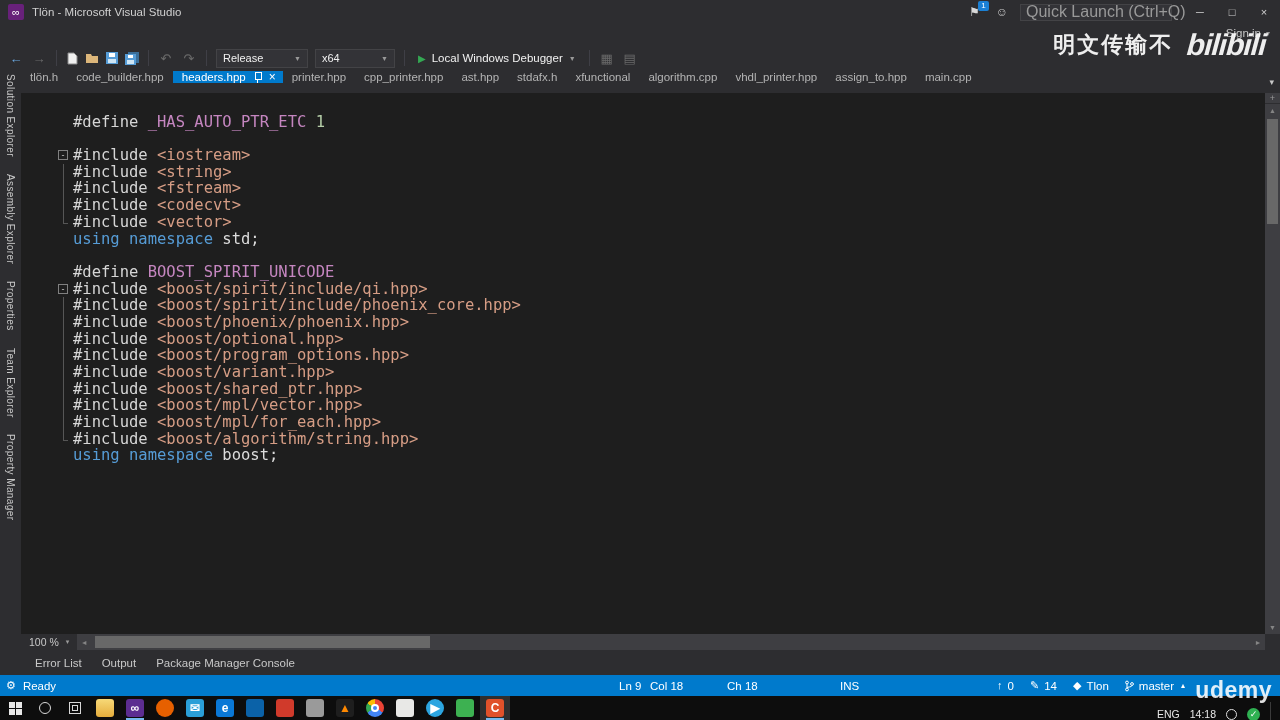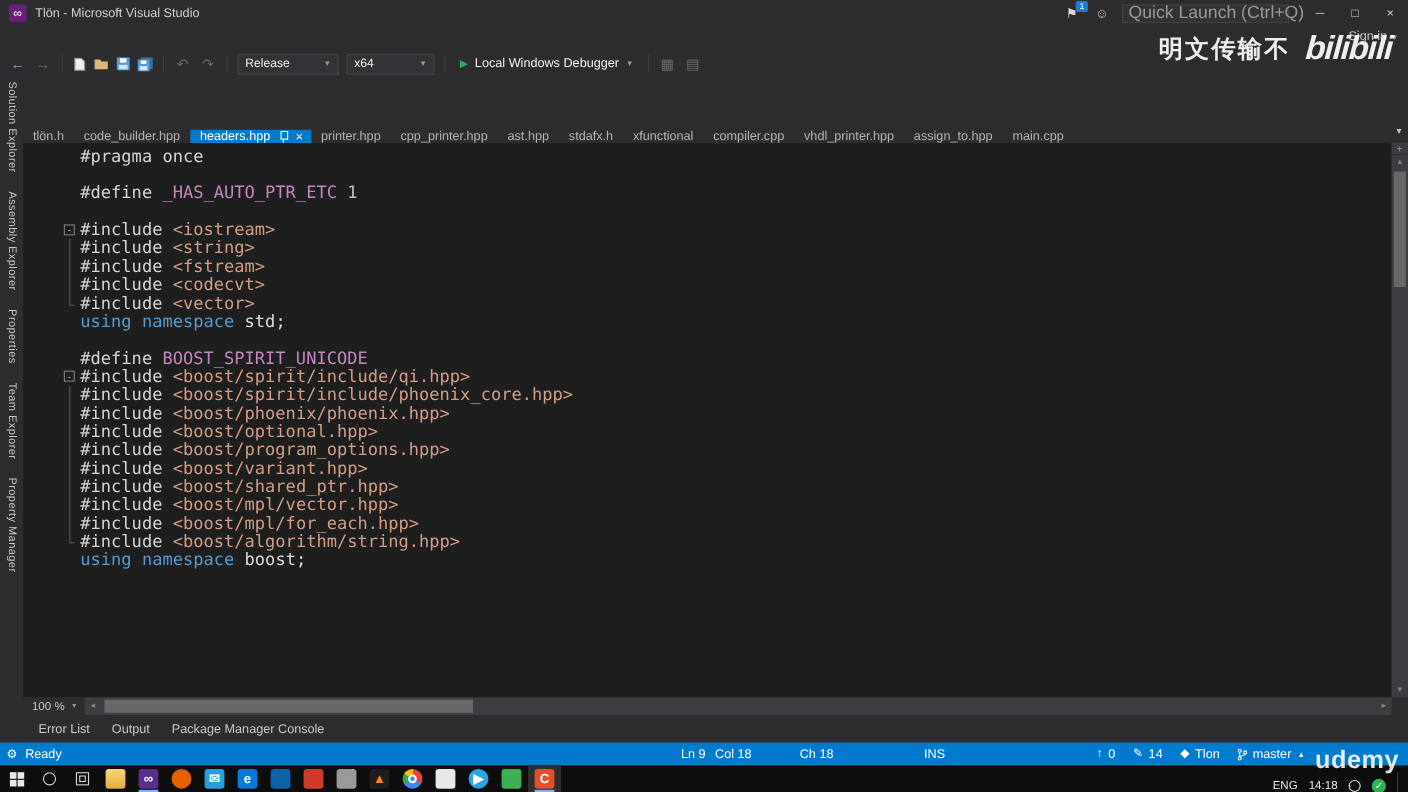--- a/index.html
+++ b/index.html
@@ -39,21 +39,21 @@
   .run-btn{display:flex;align-items:center;gap:6px;font-size:11.5px;color:#f1f1f1;padding:0 4px;}
   .play{color:#34a853;font-size:10px;}
   .run-btn .caret{font-size:7px;color:#999;}
 
   
   .ide-body{position:absolute;top:71px;bottom:45px;left:0;right:0;display:flex;}
   .side-strip{width:21px;background:#2d2d30;display:flex;flex-direction:column;align-items:center;gap:17px;padding-top:3px;flex:none;}
   .side-tab{writing-mode:vertical-lr;font-size:10px;color:#c8c8c8;letter-spacing:.4px;white-space:nowrap;}
   .central{flex:1;display:flex;flex-direction:column;min-width:0;}
 
-  .tabstrip{height:22px;background:#2d2d30;display:flex;align-items:flex-end;margin-top:37px;}
+  .tabstrip{height:22px;background:#2d2d30;display:flex;align-items:flex-start;}
   .tab{display:flex;align-items:center;padding:0 9px;font-size:11.5px;color:#b4b4b4;white-space:nowrap;}
   .tab.active{background:#007acc;color:#fff;gap:7px;padding-right:7px;}
   .tab-close{font-size:12px;line-height:12px;color:#fff;}
   .pin-icon{position:relative;width:9px;height:12px;display:inline-block;}
   .pin-icon::before{content:"";position:absolute;top:1px;left:2px;width:5px;height:6px;border:1px solid #fff;}
   .pin-icon::after{content:"";position:absolute;top:9px;left:4px;width:1px;height:3px;background:#fff;}
   .tab-overflow{margin-left:auto;align-self:center;color:#c8c8c8;font-size:9px;padding:0 6px;}
 
   .editor-wrap{flex:1;display:flex;min-height:0;background:#1e1e1e;}
   .code-area{flex:1;overflow:hidden;padding:4px 0 0 36px;font-family:"DejaVu Sans Mono",monospace;font-size:15.5px;line-height:16.7px;}
@@ -231,37 +231,36 @@
             <div class="tab">
               <span class="tab-label">ast.hpp</span>
             </div>
             <div class="tab">
               <span class="tab-label">stdafx.h</span>
             </div>
             <div class="tab">
               <span class="tab-label">xfunctional</span>
             </div>
             <div class="tab">
-              <span class="tab-label">compiler.cpp</span>
+              <span class="tab-label">algorithm.cpp</span>
             </div>
             <div class="tab">
               <span class="tab-label">vhdl_printer.hpp</span>
             </div>
             <div class="tab">
               <span class="tab-label">assign_to.hpp</span>
             </div>
             <div class="tab">
               <span class="tab-label">main.cpp</span>
             </div>
           </div>
         <div class="tab-overflow">▾</div>
       </div>
       <div class="editor-wrap">
         <div class="code-area" id="code-lines">
-            <div class="code-line"><span class="fold-col"></span><span class="tk-pp">#pragma once</span></div>
             <div class="code-line"><span class="fold-col"></span></div>
             <div class="code-line"><span class="fold-col"></span><span class="tk-pp">#define </span><span class="tk-macro">_HAS_AUTO_PTR_ETC</span><span class="tk-pp"> </span><span class="tk-num">1</span></div>
             <div class="code-line"><span class="fold-col"></span></div>
             <div class="code-line"><span class="fold-col"><span class="fold-box">-</span></span><span class="tk-pp">#include </span><span class="tk-str">&lt;iostream&gt;</span></div>
             <div class="code-line"><span class="fold-col"><span class="fold-guide"></span></span><span class="tk-pp">#include </span><span class="tk-str">&lt;string&gt;</span></div>
             <div class="code-line"><span class="fold-col"><span class="fold-guide"></span></span><span class="tk-pp">#include </span><span class="tk-str">&lt;fstream&gt;</span></div>
             <div class="code-line"><span class="fold-col"><span class="fold-guide"></span></span><span class="tk-pp">#include </span><span class="tk-str">&lt;codecvt&gt;</span></div>
             <div class="code-line"><span class="fold-col"><span class="fold-guide end"></span><span class="fold-tick"></span></span><span class="tk-pp">#include </span><span class="tk-str">&lt;vector&gt;</span></div>
             <div class="code-line"><span class="fold-col"></span><span class="tk-kw">using</span><span class="tk-id"> </span><span class="tk-kw">namespace</span><span class="tk-id"> std;</span></div>
             <div class="code-line"><span class="fold-col"></span></div>

